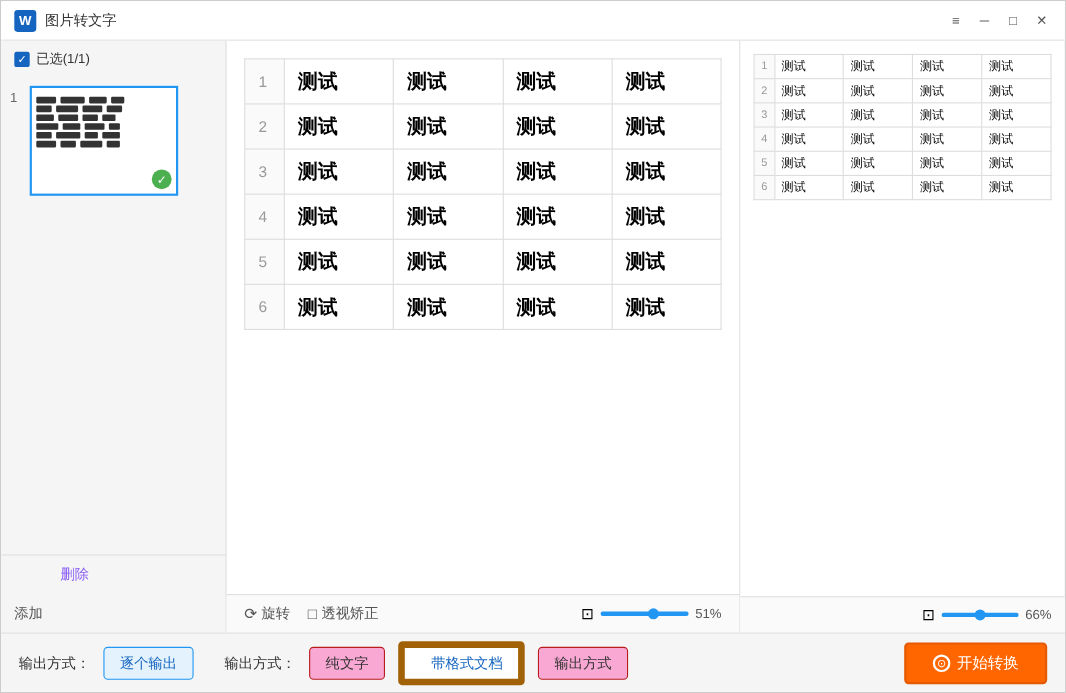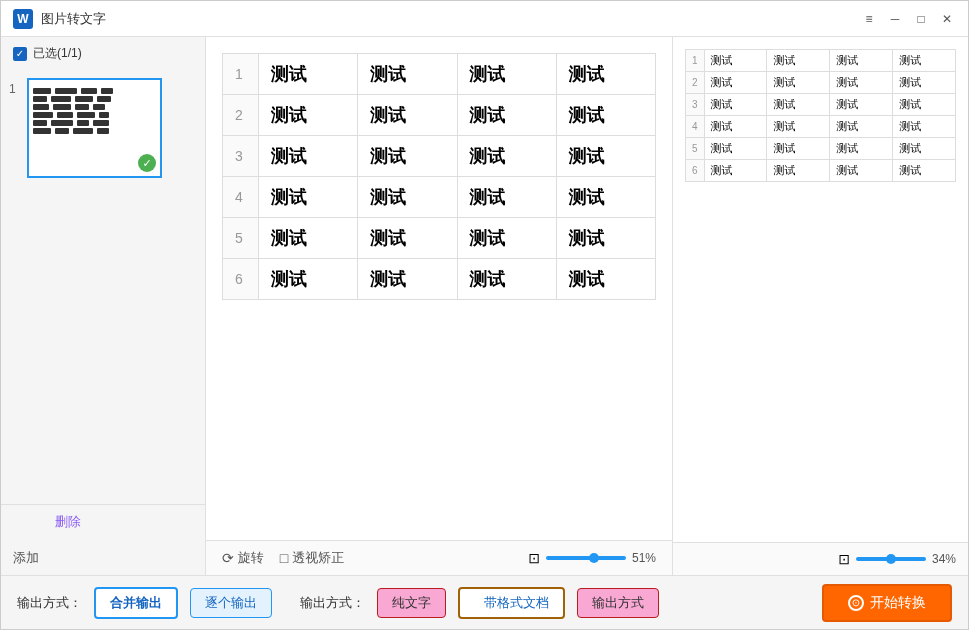--- a/index.html
+++ b/index.html
@@ -330,21 +330,21 @@
       padding: 5px 14px;
       font-size: 13px;
       border-radius: 4px;
       cursor: pointer;
       border: 1px solid #b91c1c;
       background: #f9a8d4;
       color: #333;
     }
     .convert-btn.active {
       background: #fff;
-      border: 2px solid #a16207;
+      border: 6px solid #a16207;
       color: #1565c0;
       padding-left: 24px;
     }
     .start-btn {
       margin-left: auto;
       padding: 8px 24px;
       font-size: 14px;
       background: #ff6600;
       color: white;
       border: 2px solid #e55a00;
@@ -557,29 +557,28 @@
               </tr>
             </tbody>
         </table>
       </div>
       <div class="right-toolbar">
         <div class="right-zoom-control">
           <span class="toolbar-icon">⊡</span>
           <div class="right-zoom-track">
             <div class="right-zoom-thumb"></div>
           </div>
-          <span class="zoom-label">34%</span>
+          <span class="zoom-label">66%</span>
         </div>
       </div>
     </div>
   </div>
 
   <div class="bottom-bar">
     <span class="output-label">输出方式：</span>
-    <button class="output-btn active">合并输出</button>
     <button class="output-btn">逐个输出</button>
     <span class="convert-type-label">输出方式：</span>
     <button class="convert-btn">纯文字</button>
     <button class="convert-btn active">带格式文档</button>
     <button class="convert-btn">输出方式</button>
     <button class="start-btn">
       <div class="start-btn-icon">⊙</div>
       <span>开始转换</span>
     </button>
   </div>

